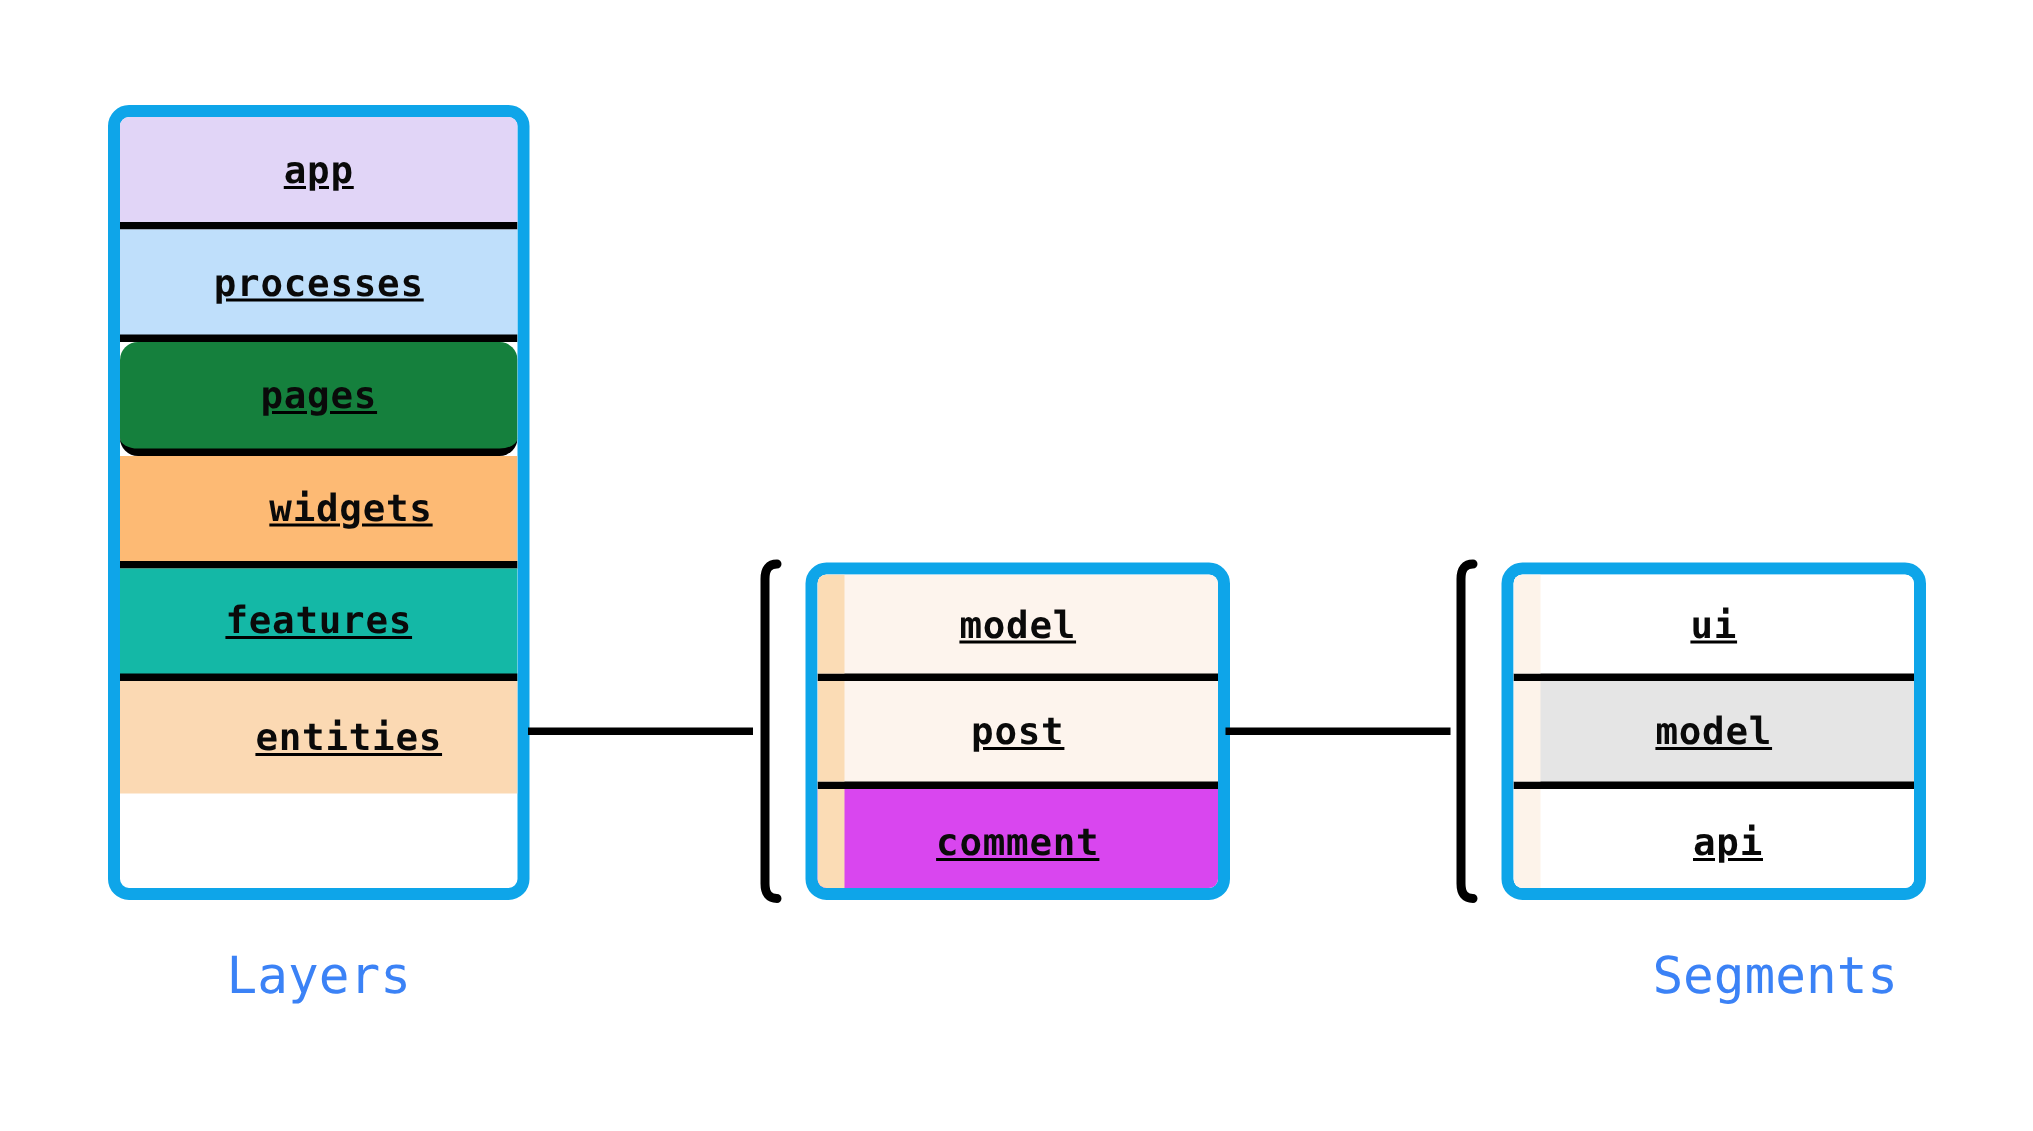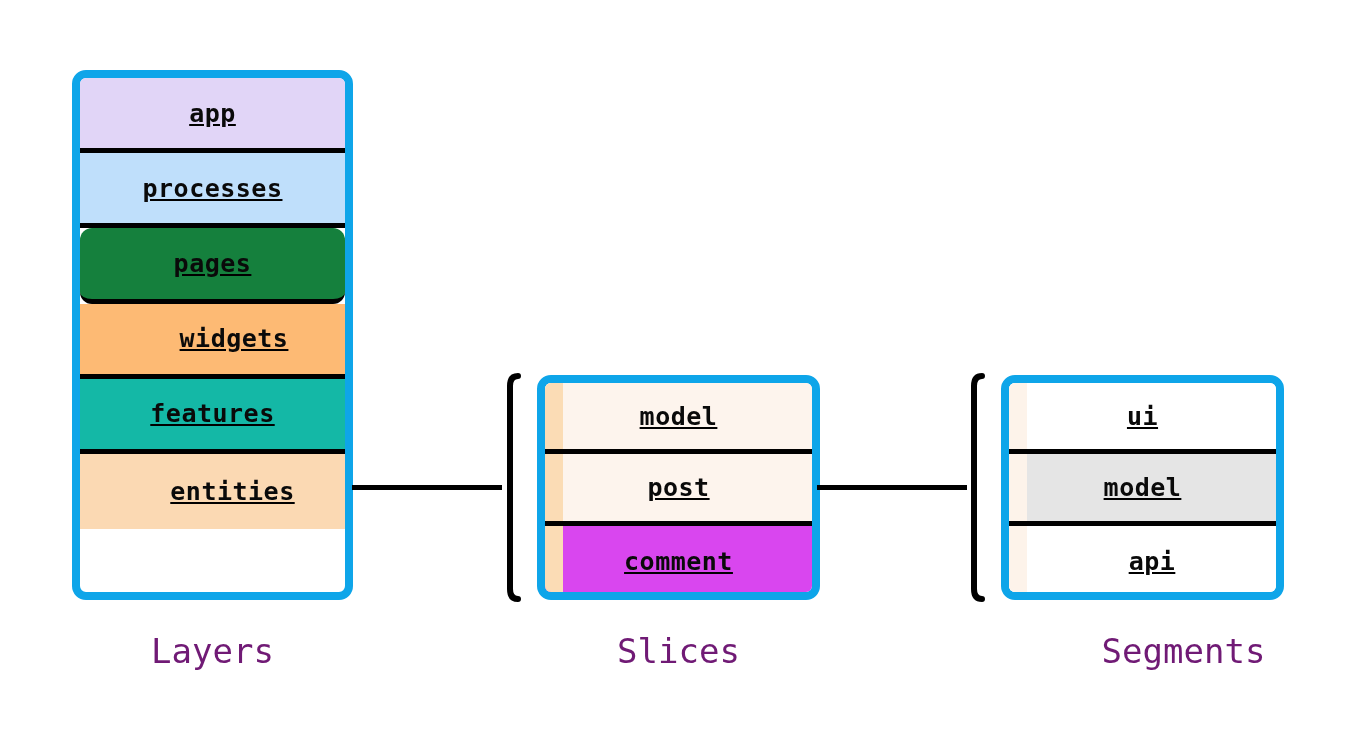--- a/index.html
+++ b/index.html
@@ -117,21 +117,21 @@
   }
 
   
   .caption {
     position: absolute;
     top: 630px;
     text-align: center;
     font-family: "DejaVu Sans Mono", "Liberation Mono", monospace;
     font-weight: normal;
     font-size: 34px;
-    color: #701a75;
+    color: #3b82f6;
     line-height: 1.25;
     white-space: nowrap;
   }
   #caption-layers   { left: 72px;  width: 281px; }
   #caption-slices   { left: 537px; width: 283px; }
   #caption-segments { left: 1042px;width: 283px; }
 </style>
 </head>
 <body style="background: rgb(255, 255, 255);">
 
@@ -194,16 +194,15 @@
       <span class="stripe" style="background: rgb(253, 243, 234);"></span>
       <span class="row-label">model</span>
     </div>
     <div class="row" style="background: rgb(255, 255, 255); padding-left: 19px;">
       <span class="stripe" style="background: rgb(253, 243, 234);"></span>
       <span class="row-label">api</span>
     </div>
   </div>
 
   <div class="caption" id="caption-layers">Layers</div>
-  <div class="caption" id="caption-slices">Slices</div>
   <div class="caption" id="caption-segments">Segments</div>
 
 </div>
 
 </body></html>

